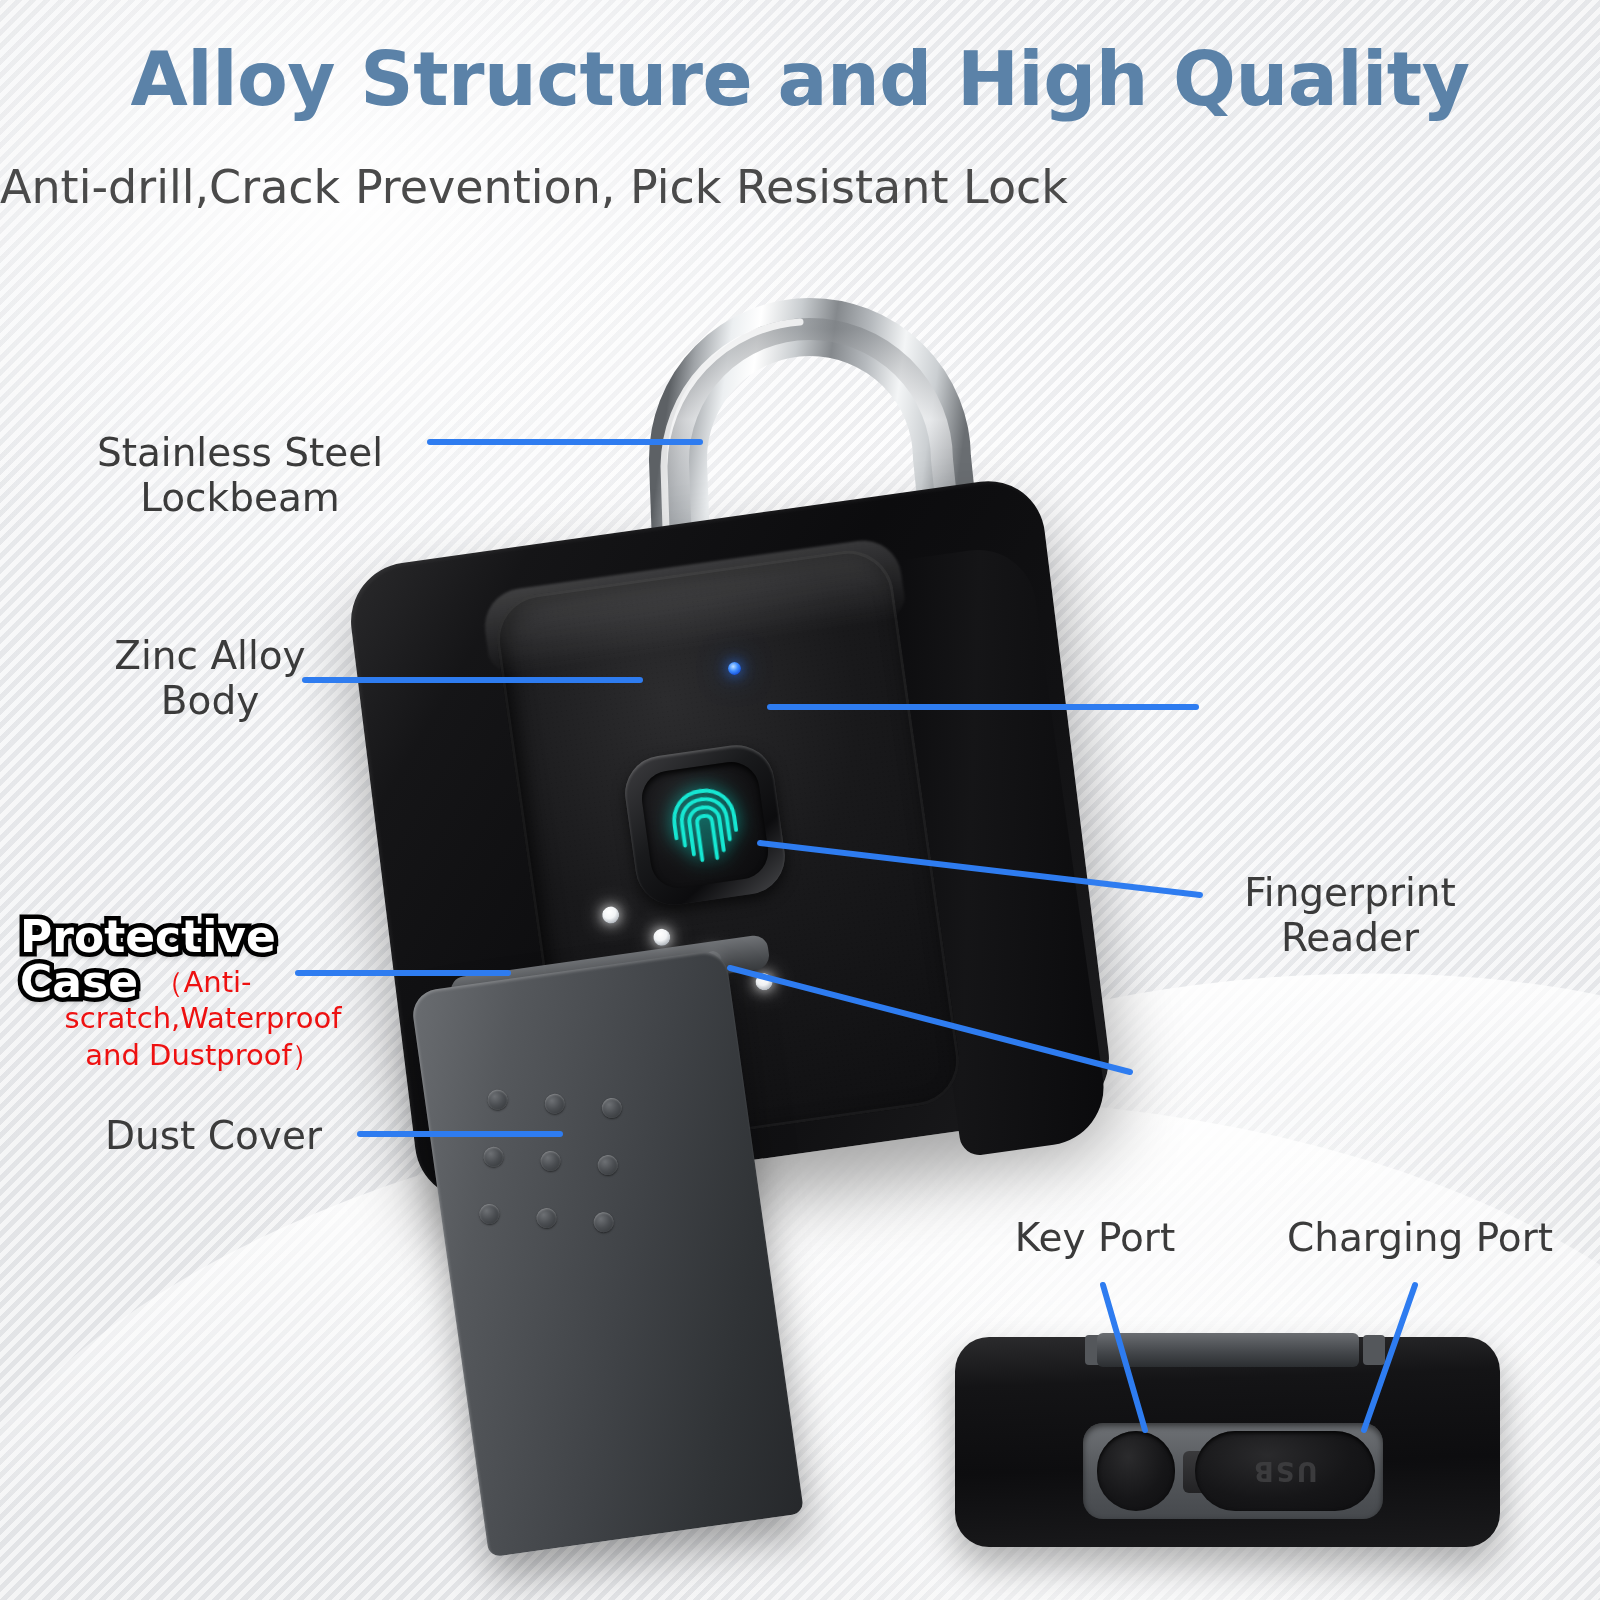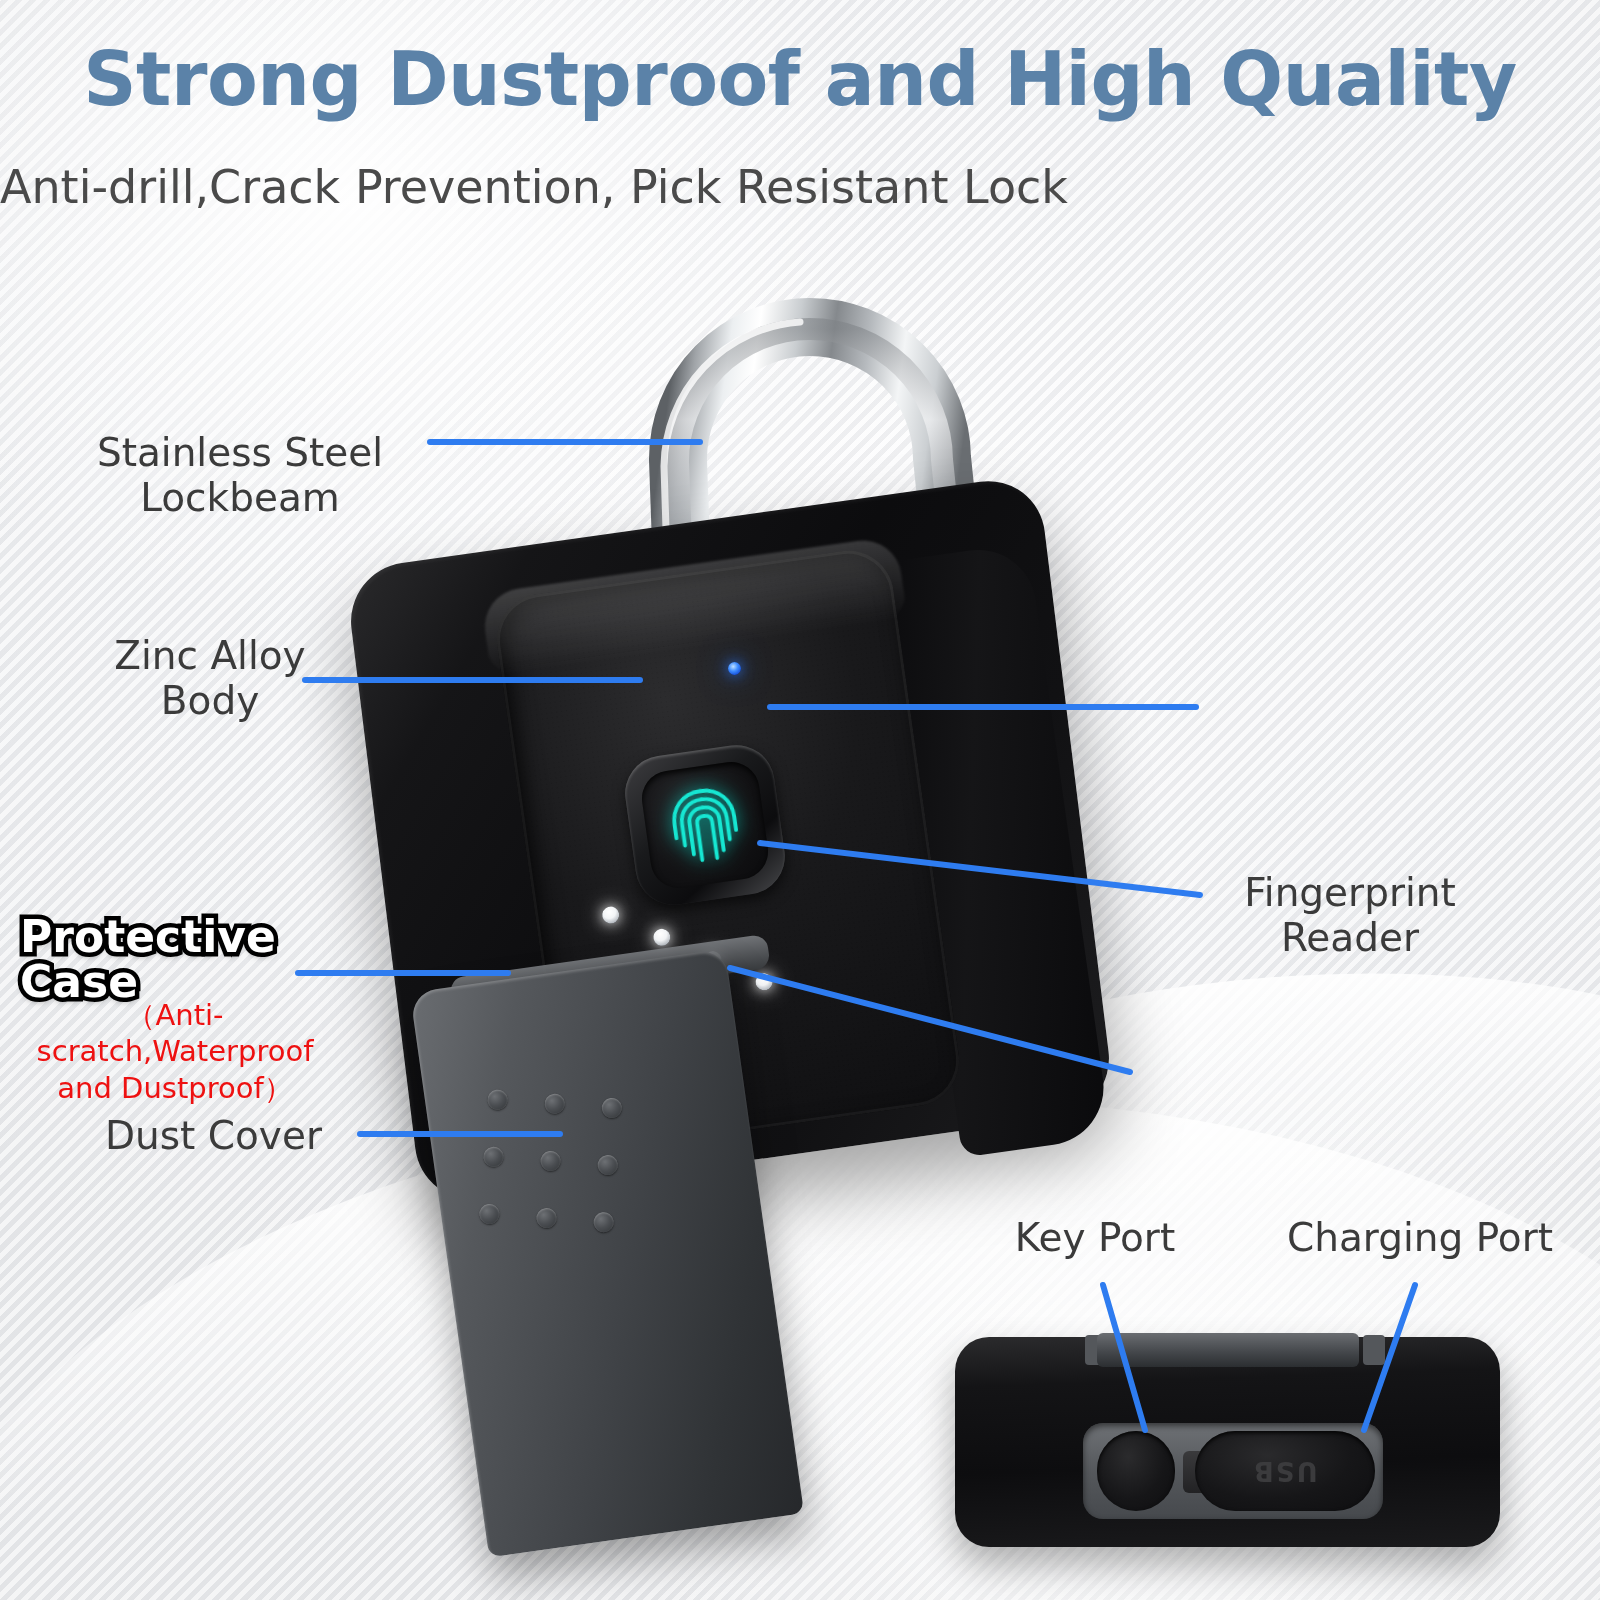--- a/index.html
+++ b/index.html
@@ -211,21 +211,21 @@
 
 <div id="stage">
 
   <div class="bg-base"></div>
   <div class="bg-stripes"></div>
   <div class="bg-soft-tl"></div>
   <div class="bg-soft-br"></div>
   <div class="bg-wave2"></div>
   <div class="bg-wave"></div>
 
-  <div class="title">Strong Dustproof and High Quality</div>
+  <div class="title">Alloy Structure and High Quality</div>
   <div class="subtitle">Anti-drill,Crack Prevention, Pick Resistant Lock</div>
 
   <div id="lock">
 
     <svg class="leadsvg" style="left:200px;top:-10px;width:600px;height:520px;" viewBox="0 0 600 520">
       <defs>
         <linearGradient id="chrome" x1="0" y1="0" x2="1" y2="0.2">
           <stop offset="0" stop-color="#5d6165"></stop>
           <stop offset="0.07" stop-color="#9fa3a7"></stop>
           <stop offset="0.18" stop-color="#eceff1"></stop>
@@ -331,21 +331,21 @@
 
   <div class="lbl c" style="left:60px;top:398px;width:360px;margin-top:32px;">Stainless Steel
 Lockbeam</div>
 
   <div class="lbl c" style="left:40px;top:633px;width:340px;">Zinc Alloy
 Body</div>
 
   <div class="lbl-outline" style="left:20px;top:915px;width:270px;">Protective
 Case</div>
 
-  <div class="lbl-red" style="left:0px;top:997px;width:350px;">（Anti-scratch,Waterproof
+  <div class="lbl-red" style="left:0px;top:964px;width:350px;padding-left:28px;">（Anti-scratch,Waterproof
 and Dustproof）</div>
 
   <div class="lbl l" style="left:105px;top:1113px;text-align:right;">Dust Cover</div>
 
 
   <div class="lbl c" style="left:1205px;top:870px;width:290px;">Fingerprint
 Reader</div>
 
 
   <div class="lbl c" style="left:955px;top:1215px;width:280px;">Key Port</div>

